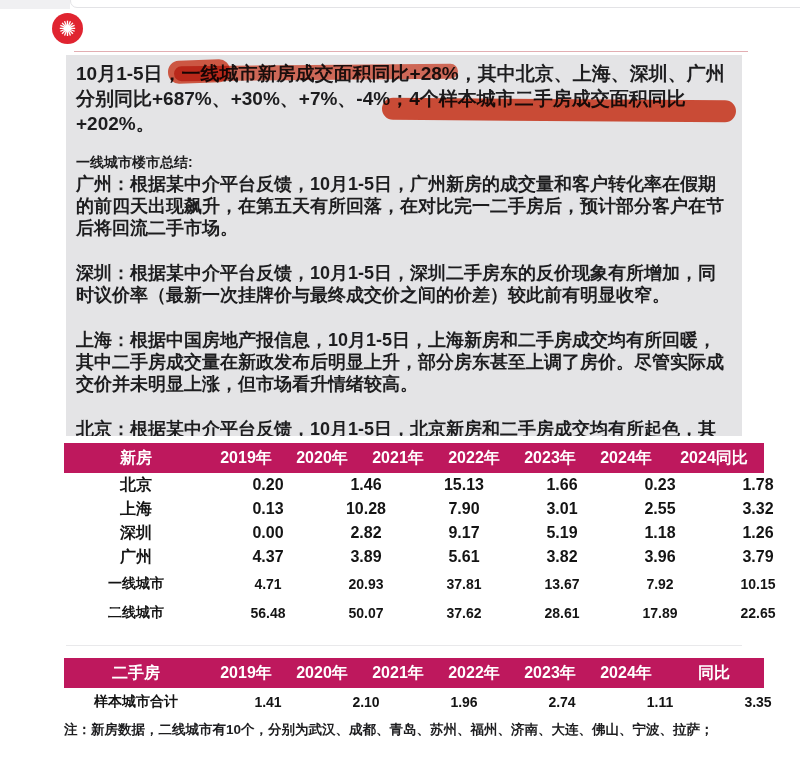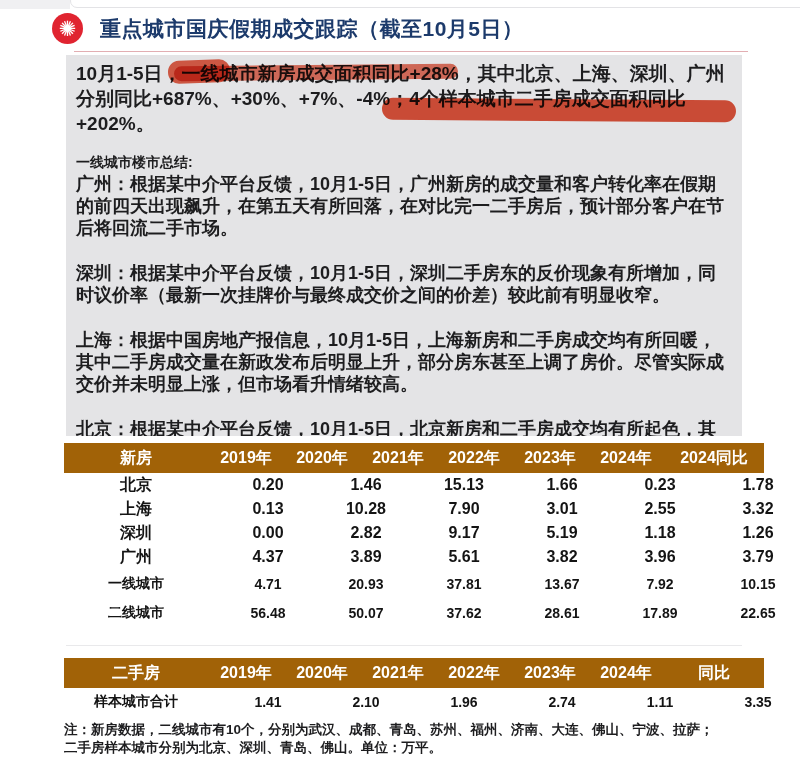--- a/index.html
+++ b/index.html
@@ -58,21 +58,21 @@
     left:316px; top:44px; width:354px; height:22px; border-radius:12px;
     background:#df452a; opacity:.92; transform:rotate(0.4deg);
   }
   .tbl { position:absolute; left:64px; width:700px; }
   .tbl1 { top:443px; }
   .tbl2 { top:658px; }
   .trow {
     display:grid; grid-template-columns:144px repeat(6,76px) 1fr;
     align-items:center;
   }
-  .thead { height:30px; background:#a16207; }
+  .thead { height:30px; background:#be185d; }
   .thead > div {
     color:#ffffff; font-weight:700; font-size:16px; text-align:center;
   }
   .trow.data { height:24px;gap:22px; }
   .trow.data > div {
     text-align:center; font-size:16px; font-weight:600; color:#141414;
   }
   .trow.data.bold { height:29px; }
   .trow.data.bold > div { font-weight:800; font-size:14px; }
   .tbl2 .trow.data { height:27px; }
@@ -100,21 +100,20 @@
 </head>
 <body>
 
 <div class="page">
 
   <div class="top-left-shade"></div>
   <div class="top-notch"></div>
 
   <div class="header">
     <div class="burst">✺</div>
-    <div class="title">重点城市国庆假期成交跟踪（截至10月5日）</div>
   </div>
   <div class="title-underline"></div>
 
   <div class="panel">
     <p class="lead">10月1-5日，一线城市新房成交面积同比+28%，其中北京、上海、深圳、广州分别同比+687%、+30%、+7%、-4%；4个样本城市二手房成交面积同比+202%。</p>
     <p class="subtitle">一线城市楼市总结:</p>
     <p class="cityp">广州：根据某中介平台反馈，10月1-5日，广州新房的成交量和客户转化率在假期的前四天出现飙升，在第五天有所回落，在对比完一二手房后，预计部分客户在节后将回流二手市场。</p>
     <p class="cityp">深圳：根据某中介平台反馈，10月1-5日，深圳二手房东的反价现象有所增加，同时议价率（最新一次挂牌价与最终成交价之间的价差）较此前有明显收窄。</p>
     <p class="cityp">上海：根据中国房地产报信息，10月1-5日，上海新房和二手房成交均有所回暖，其中二手房成交量在新政发布后明显上升，部分房东甚至上调了房价。尽管实际成交价并未明显上涨，但市场看升情绪较高。</p>
     <p class="cityp">北京：根据某中介平台反馈，10月1-5日，北京新房和二手房成交均有所起色，其中二手房成交相对平稳，但房东反价的情况有所提升。</p>
@@ -244,16 +243,15 @@
         <div>3.35</div>
         <div class="yoy-cell">
           <div class="yoy-bar" style="width: 27%;"></div>
           <span class="yoy-val">202%</span>
         </div>
       </div>
     </div>
 
   <div class="note">
     <div>注：新房数据，二线城市有10个，分别为武汉、成都、青岛、苏州、福州、济南、大连、佛山、宁波、拉萨；</div>
-    <div>二手房样本城市分别为北京、深圳、青岛、佛山。单位：万平。</div>
   </div>
 
 </div>
 
 </body></html>

